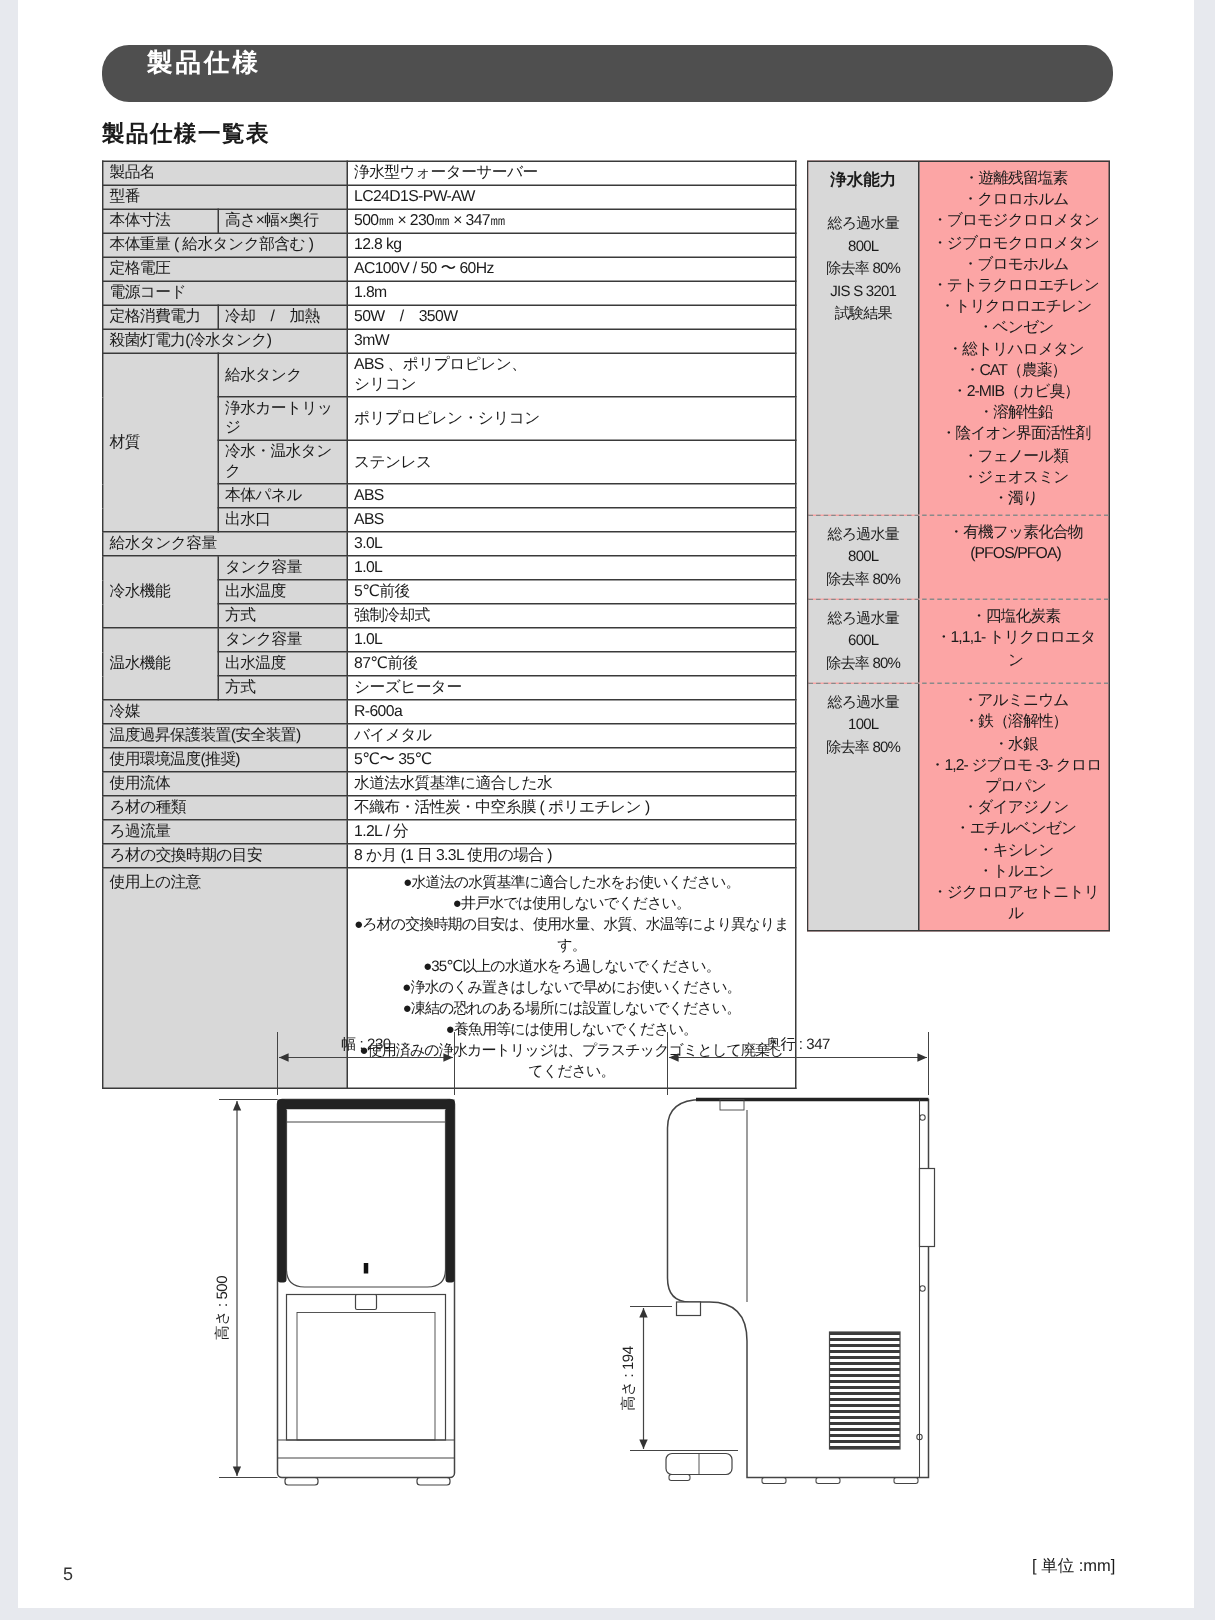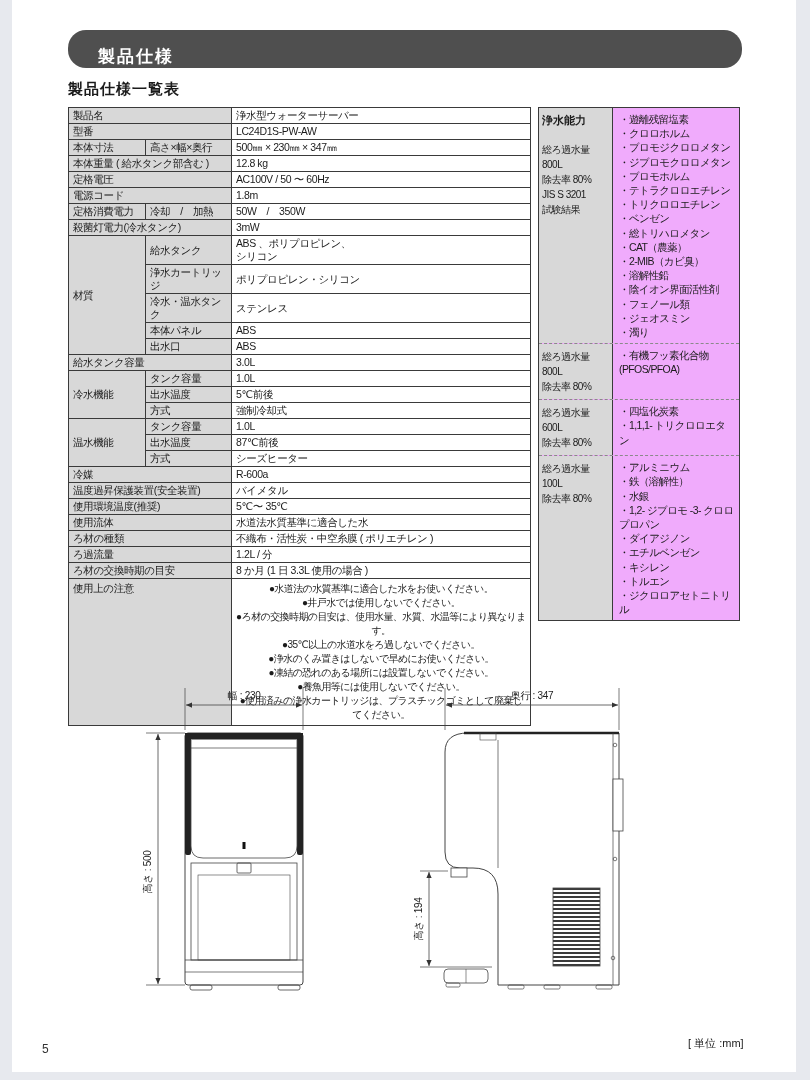--- a/index.html
+++ b/index.html
@@ -1,33 +1,33 @@
 <!DOCTYPE html>
 <html><head>
 <meta charset="utf-8">
 <style>
   html,body{margin:0;padding:0;width:810px;height:1080px;background:#e7e9ee;overflow:hidden;
     font-family:"Liberation Sans","DejaVu Sans",sans-serif;color:#1b1b1b;}
   .page{position:absolute;left:12px;top:0;width:784px;height:1072px;background:#ffffff;}
   
   .header-bar{position:absolute;left:56px;top:30px;width:674px;height:38px;background:#4f4f4f;
-    display:flex;align-items:flex-end;border-radius:18px;}
+    display:flex;align-items:flex-start;border-radius:18px;}
   .header-bar span{color:#ffffff;font-size:17px;font-weight:bold;letter-spacing:2px;padding-left:30px;}
   .section-title{position:absolute;left:56px;top:80px;font-size:15px;font-weight:bold;letter-spacing:1px;}
   
   .tables{position:absolute;left:56px;top:107px;display:flex;align-items:flex-start;gap:7px;}
   table.spec{border-collapse:collapse;width:462px;table-layout:fixed;border:1.5px solid #3a3a3a;}
   table.spec td{border:1px solid #3a3a3a;font-size:10.5px;line-height:13px;padding:1px 4px;
     vertical-align:middle;letter-spacing:-0.4px;}
   table.spec td.lbl{background:#d8d8d8;text-align:left;margin-left:12px;}
   table.spec td.val{text-align:left;}
   table.spec td.notes{text-align:center;font-size:10px;line-height:14px;padding:3px 4px;letter-spacing:-0.6px;}
   table.spec td.top{vertical-align:top;padding-top:3px;}
   
-  .ptable{width:200px;border:1.5px solid #3a3a3a;background:#f0abfc;}
+  .ptable{width:200px;border:1.5px solid #3a3a3a;background:#fca5a5;text-align:center;}
   .psec{display:flex;}
   .psec + .psec{border-top:1px dashed #8a8a8a;}
   .psec .plabel{width:74px;background:#d8d8d8;border-right:1px solid #3a3a3a;
     padding:5px 3px;font-size:10px;line-height:15px;letter-spacing:-0.5px;box-sizing:border-box;}
   .psec .plabel .ptitle{font-weight:bold;font-size:11px;margin-bottom:14px;letter-spacing:0;}
   .psec .pitems{width:126px;padding:4px 4px 4px 6px;font-size:10.5px;line-height:14.2px;
     letter-spacing:-0.6px;box-sizing:border-box;}
   .footnote{position:absolute;left:56px;top:638px;font-size:11px;letter-spacing:-0.2px;}
   .unit-label{position:absolute;left:676px;top:1036px;font-size:11px;}
   .page-number{position:absolute;left:30px;top:1042px;font-size:12px;color:#333;}

